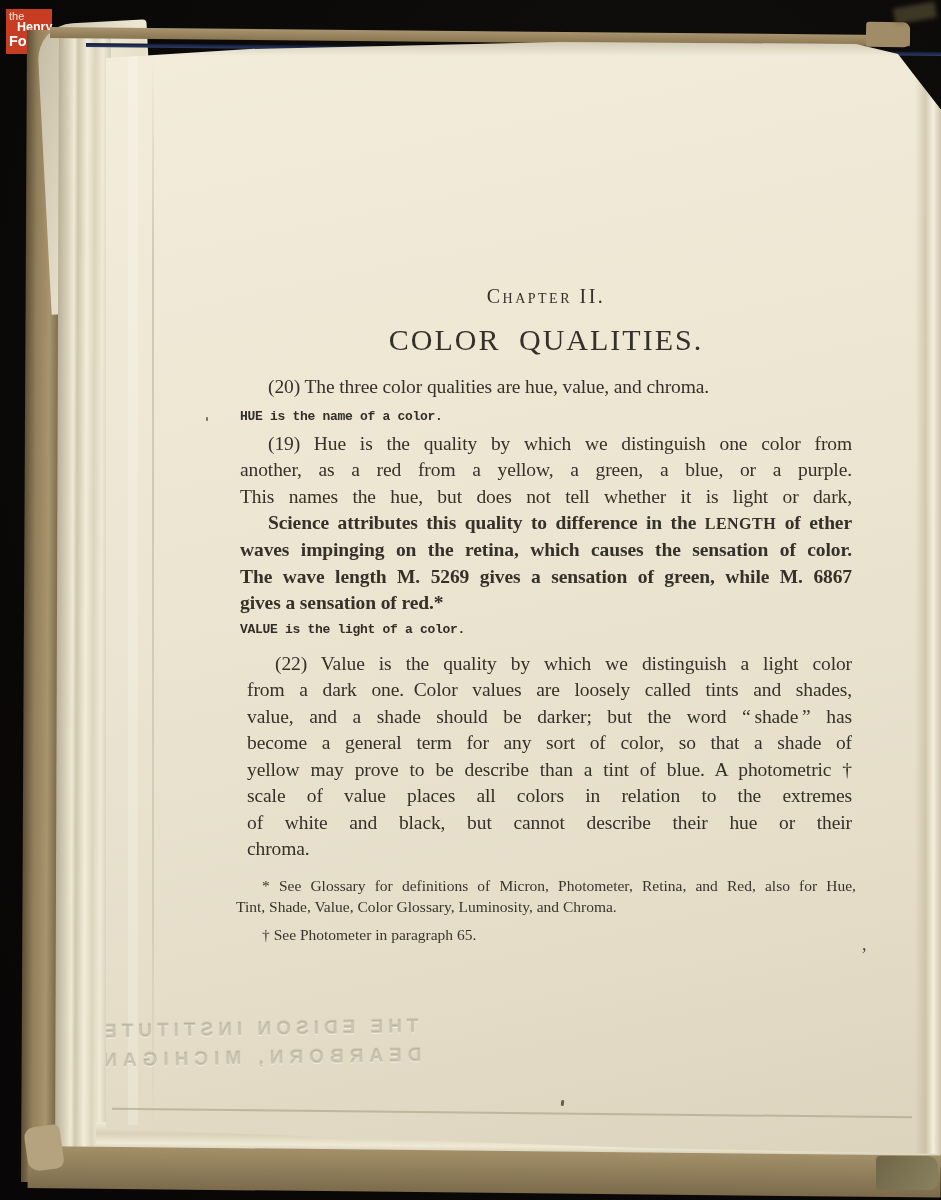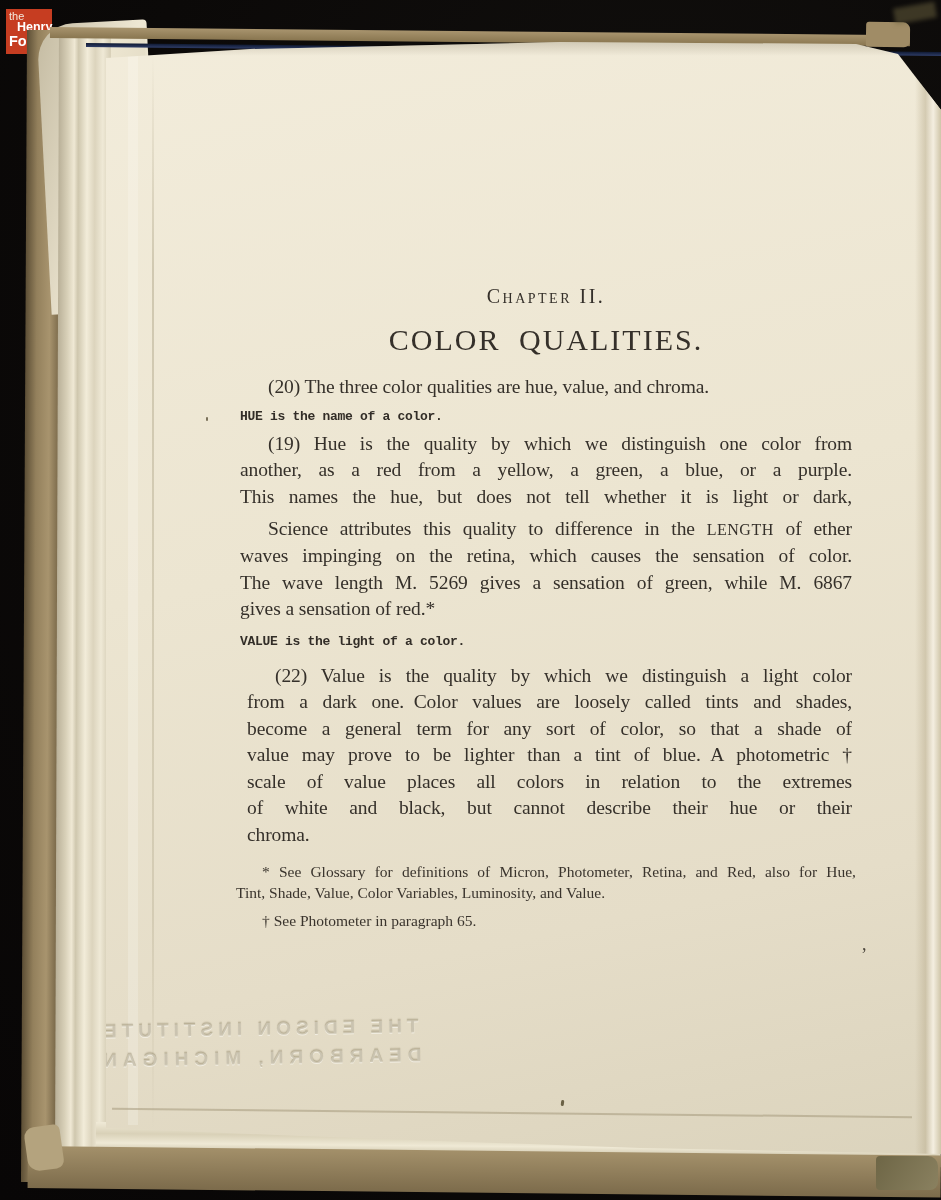--- a/index.html
+++ b/index.html
@@ -61,21 +61,21 @@
   .text{left:240px;top:285px;width:612px;color:#35302a;}
   .chapter{font-size:20px;font-variant:small-caps;letter-spacing:2.5px;text-align:center;white-space:nowrap;}
   .title{margin-top:15px;font-size:30px;letter-spacing:2px;word-spacing:9px;text-align:center;white-space:nowrap;}
   .ln{font-size:19.5px;line-height:26.4px;letter-spacing:-.1px;white-space:nowrap;
       text-align:justify;text-align-last:justify;}
   .ln.left{text-align-last:left;}
   .ind{text-indent:28px;}
   .def{font-family:"Liberation Mono",monospace;font-weight:700;font-size:13px;line-height:26.4px;
        letter-spacing:-.3px;white-space:nowrap;color:#322d27;}
   .smallcaps{font-size:16px;letter-spacing:.5px;}
-  .mt14{margin-top:17px;} .mt4{margin-top:4px;} .mt6{margin-top:6px;} .mt8{margin-top:8px;margin-left:7px;}
+  .mt14{margin-top:17px;} .mt4{margin-top:4px;} .mt6{font-weight:bold;} .mt8{margin-top:8px;margin-left:7px;}
   .footnotes{margin-top:13px;margin-left:-4px;width:620px;color:#3a342d;}
   .fn{font-size:15.5px;line-height:21px;white-space:nowrap;text-align:justify;text-align-last:justify;}
   .fn.left{text-align-last:left;}
   .fn.ind{text-indent:26px;}
   .fn2{margin-top:7px;}
 
   
   .stray-comma{left:862px;top:934px;font-size:18px;color:#4a443c;font-family:"Liberation Serif",serif;}
   .speck1{left:561px;top:1100px;width:3px;height:6px;background:#6b6246;border-radius:2px;transform:rotate(8deg);}
   .speck2{left:206px;top:417px;width:2px;height:4px;background:#7a715a;border-radius:2px;}
@@ -143,30 +143,31 @@
         <div class="ln">waves impinging on the retina, which causes the sensation of color.</div>
         <div class="ln">The wave length M. 5269 gives a sensation of green, while M. 6867</div>
         <div class="ln left">gives a sensation of red.*</div>
       </div>
 
       <div class="def mt6">VALUE is the light of a color.</div>
 
       <div class="mt8">
         <div class="ln ind">(22) Value is the quality by which we distinguish a light color</div>
         <div class="ln">from a dark one. Color values are loosely called tints and shades,</div>
+        <div class="ln">value, and a shade should be darker; but the word “ shade ” has</div>
         <div class="ln">become a general term for any sort of color, so that a shade of</div>
-        <div class="ln">value may prove to be lighter than a tint of blue. A photometric †</div>
+        <div class="ln">yellow may prove to be describe than a tint of blue. A photometric †</div>
         <div class="ln">scale of value places all colors in relation to the extremes</div>
         <div class="ln">of white and black, but cannot describe their hue or their</div>
         <div class="ln left">chroma.</div>
       </div>
 
       <div class="footnotes">
         <div class="fn ind">* See Glossary for definitions of Micron, Photometer, Retina, and Red, also for Hue,</div>
-        <div class="fn left">Tint, Shade, Value, Color Variables, Luminosity, and Value.</div>
+        <div class="fn left">Tint, Shade, Value, Color Glossary, Luminosity, and Chroma.</div>
         <div class="fn left ind fn2">† See Photometer in paragraph 65.</div>
       </div>
     </div>
 
     <div class="abs stray-comma">,</div>
     <div class="abs speck1"></div>
     <div class="abs speck2"></div>
   </div>
 
 </div>

